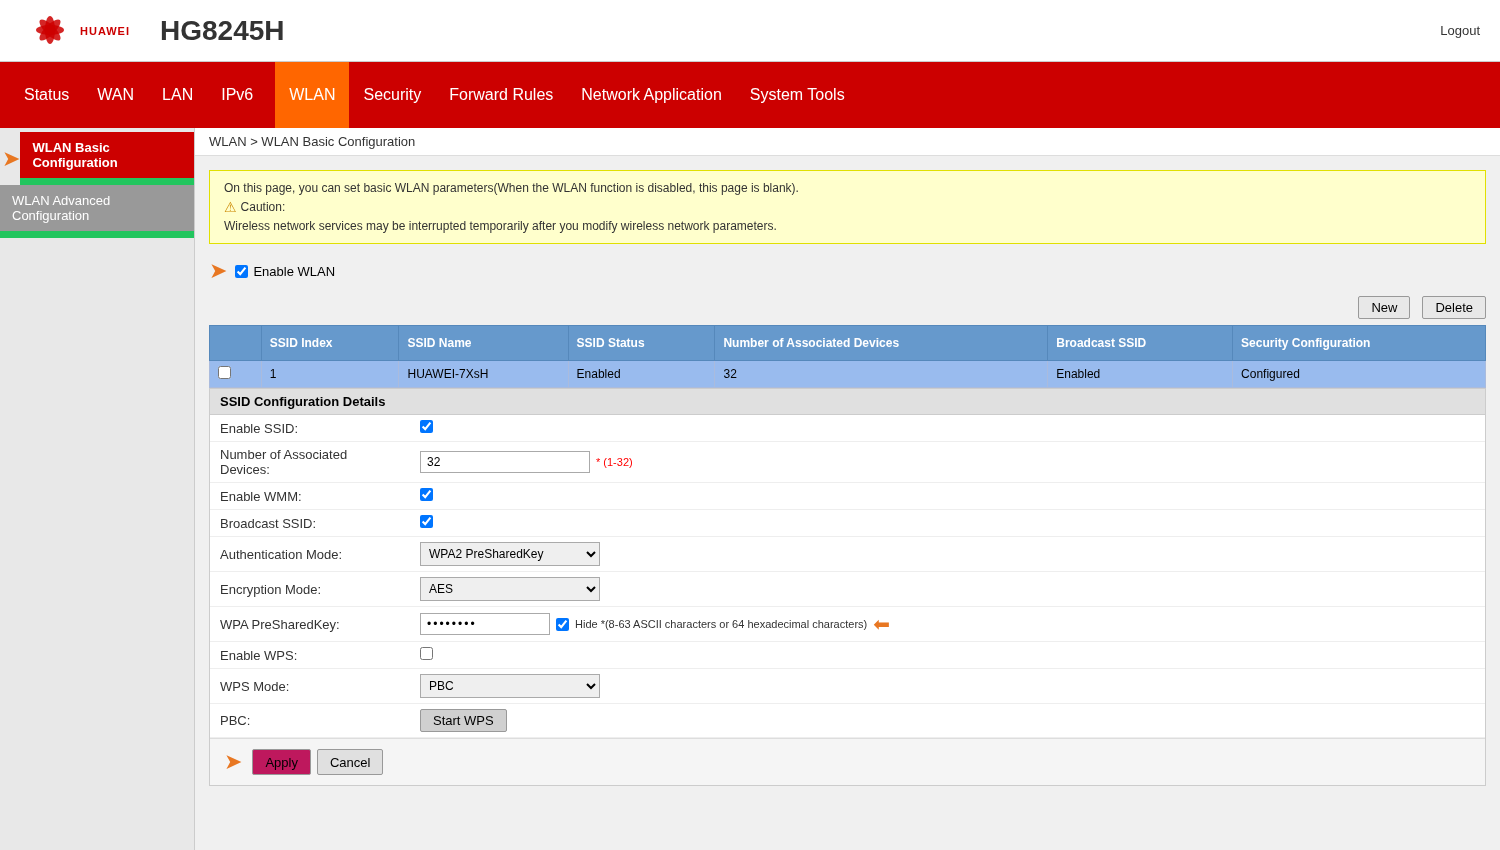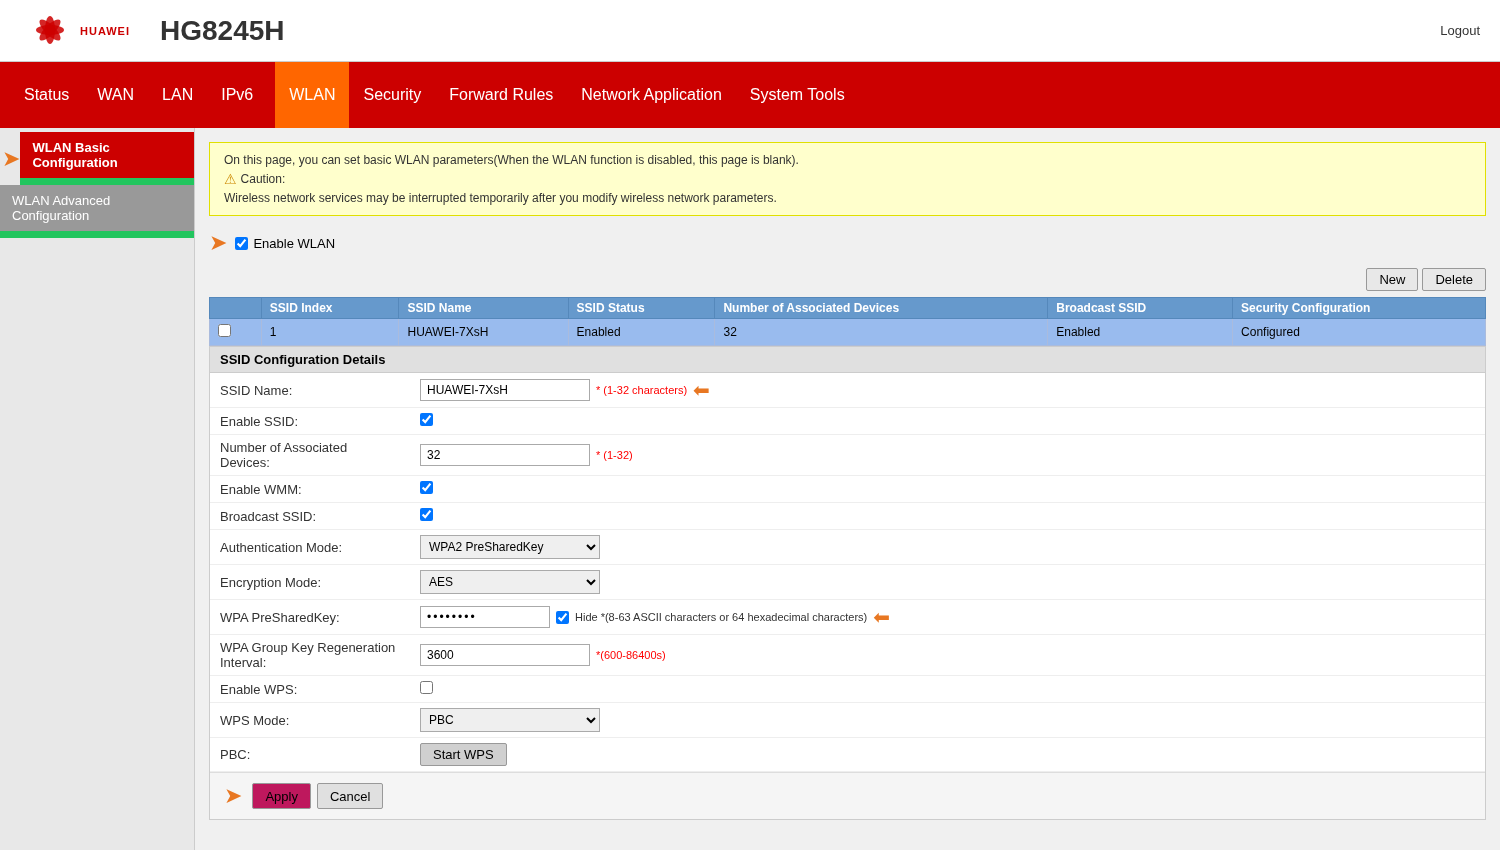--- a/index.html
+++ b/index.html
@@ -31,27 +31,27 @@
     .content { flex: 1; background: #f0f0f0; padding: 0; }
     .breadcrumb { background: white; padding: 6px 14px; border-bottom: 1px solid #ddd; font-size: 13px; color: #333; }
     .content-inner { padding: 14px; }
 
     
     .info-box { background: #ffffcc; border: 1px solid #e0e000; padding: 10px 14px; margin-bottom: 14px; font-size: 12px; color: #333; }
     .caution-line { display: flex; align-items: center; gap: 4px; margin: 4px 0; }
     .warn-icon { color: #cc8800; font-size: 14px; }
 
     
-    .toolbar { display: flex; justify-content: flex-end; gap: 4px; margin-bottom: 6px; }
+    .toolbar { display: flex; justify-content: flex-end; gap: 12px; margin-bottom: 6px; }
     .btn { padding: 3px 12px; font-size: 13px; cursor: pointer; border: 1px solid #999; background: #e8e8e8; border-radius: 2px; }
     .btn-gray { background: #d0d0d0; }
 
     
     .ssid-table { width: 100%; border-collapse: collapse; margin-bottom: 0; }
-    .ssid-table th { background: #6699cc; color: white; padding: 3px 8px; text-align: left; font-size: 12px; border: 1px solid #5588bb; }
+    .ssid-table th { background: #6699cc; color: white; padding: 10px 8px; text-align: left; font-size: 12px; border: 1px solid #5588bb; }
     .ssid-table td { padding: 5px 8px; background: #cce0ff; border: 1px solid #aabbdd; font-size: 12px; }
 
     
     .config-details { background: white; border: 1px solid #ccc; margin-top: 0; }
     .config-title { background: #e0e0e0; padding: 5px 10px; font-weight: bold; font-size: 13px; border-bottom: 1px solid #ccc; }
     .config-table { width: 100%; border-collapse: collapse; }
     .config-table tr td { padding: 5px 10px; border-bottom: 1px solid #eee; vertical-align: middle; }
     .config-table tr td:first-child { width: 200px; color: #333; }
     .config-table tr td:last-child { }
     .field-input { border: 1px solid #aaa; padding: 3px 6px; font-size: 12px; width: 170px; }
@@ -103,20 +103,21 @@
   <div class="sidebar">
 
     <div style="display:flex; align-items:center; margin-top:4px;">
       <span style="color:#e87722; font-size:22px; margin-left:2px;">➤</span>
       <div class="sidebar-item active" style="flex:1; border-left:none; margin-left:0;">WLAN Basic Configuration</div>
     </div>
     <div class="sidebar-item inactive">WLAN Advanced Configuration</div>
   </div>
 
   <div class="content">
+    <div class="breadcrumb">WLAN &gt; WLAN Basic Configuration</div>
     <div class="content-inner">
 
       <div class="info-box">
         <div>On this page, you can set basic WLAN parameters(When the WLAN function is disabled, this page is blank).</div>
         <div class="caution-line">
           <span class="warn-icon">⚠</span>
           <span>Caution:</span>
         </div>
         <div>Wireless network services may be interrupted temporarily after you modify wireless network parameters.</div>
       </div>
@@ -155,30 +156,20 @@
             <td>Configured</td>
           </tr>
         </tbody>
       </table>
 
       <div class="config-details">
         <div class="config-title">SSID Configuration Details</div>
         <table class="config-table">
           <tbody>
 
-            <tr>
-              <td>SSID Name:</td>
-              <td>
-                <span style="display:flex; align-items:center; gap:6px;">
-                  <input type="text" class="field-input" value="HUAWEI-7XsH" style="">
-                  <span style="color:red; font-size:11px;">* (1-32 characters)</span>
-                  <span style="color:#e87722; font-size:20px;">⬅</span>
-                </span>
-              </td>
-            </tr>
 
             <tr>
               <td>Enable SSID:</td>
               <td><input type="checkbox" checked="" style=""></td>
             </tr>
 
             <tr>
               <td>Number of Associated<br>Devices:</td>
               <td>
                 <span style="display:flex; align-items:center; gap:6px;">
@@ -226,29 +217,20 @@
               <td>
                 <span style="display:flex; align-items:center; gap:6px; flex-wrap:wrap;">
                   <input type="password" class="pw-field" value="password" style="">
                   <input type="checkbox" checked="" style="">
                   <span style="font-size:11px; color:#333;">Hide *(8-63 ASCII characters or 64 hexadecimal characters)</span>
                   <span style="color:#e87722; font-size:20px;">⬅</span>
                 </span>
               </td>
             </tr>
 
-            <tr>
-              <td>WPA Group Key Regeneration<br>Interval:</td>
-              <td>
-                <span style="display:flex; align-items:center; gap:6px;">
-                  <input type="text" class="field-input" value="3600" style="">
-                  <span style="color:red; font-size:11px;">*(600-86400s)</span>
-                </span>
-              </td>
-            </tr>
 
             <tr>
               <td>Enable WPS:</td>
               <td><input type="checkbox" style=""></td>
             </tr>
 
             <tr>
               <td>WPS Mode:</td>
               <td>
                 <select class="field-select">

